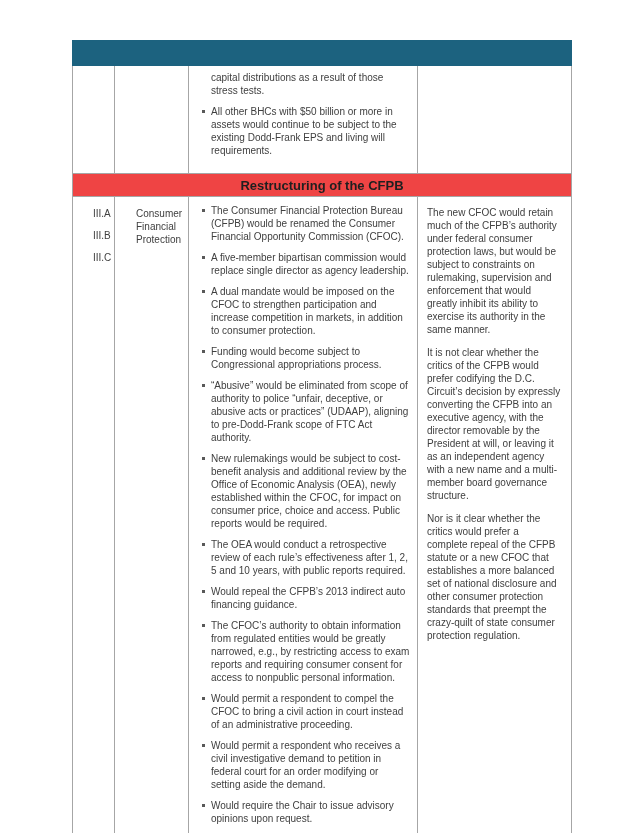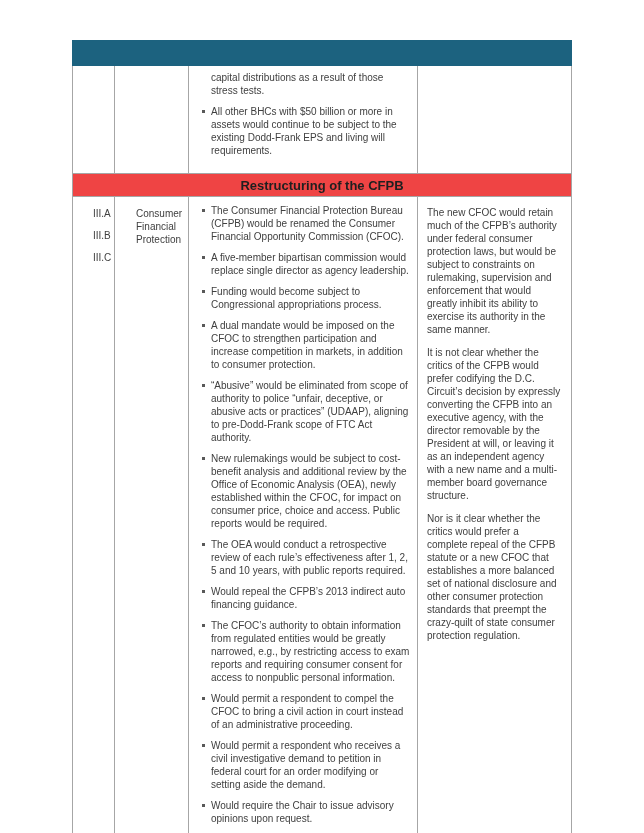--- a/index.html
+++ b/index.html
@@ -152,22 +152,22 @@
           <p>III.B</p>
           <p>III.C</p>
         </div>
         <div class="cell c2">
           <p>Consumer Financial Protection</p>
         </div>
         <div class="cell c3">
           <ul class="bullets">
             <li>The Consumer Financial Protection Bureau (CFPB) would be renamed the Consumer Financial Opportunity Commission (CFOC).</li>
             <li>A five-member bipartisan commission would replace single director as agency leadership.</li>
+            <li>A dual mandate would be imposed on the CFOC to strengthen participation and increase competition in markets, in addition to consumer protection.</li>
             <li>Funding would become subject to Congressional appropriations process.</li>
-            <li>A dual mandate would be imposed on the CFOC to strengthen participation and increase competition in markets, in addition to consumer protection.</li>
             <li>“Abusive” would be eliminated from scope of authority to police “unfair, deceptive, or abusive acts or practices” (UDAAP), aligning to pre-Dodd-Frank scope of FTC Act authority.</li>
             <li>New rulemakings would be subject to cost-benefit analysis and additional review by the Office of Economic Analysis (OEA), newly established within the CFOC, for impact on consumer price, choice and access. Public reports would be required.</li>
             <li>The OEA would conduct a retrospective review of each rule’s effectiveness after 1, 2, 5 and 10 years, with public reports required.</li>
             <li>Would repeal the CFPB’s 2013 indirect auto financing guidance.</li>
             <li>The CFOC’s authority to obtain information from regulated entities would be greatly narrowed, e.g., by restricting access to exam reports and requiring consumer consent for access to nonpublic personal information.</li>
             <li>Would permit a respondent to compel the CFOC to bring a civil action in court instead of an administrative proceeding.</li>
             <li>Would permit a respondent who receives a civil investigative demand to petition in federal court for an order modifying or setting aside the demand.</li>
             <li>Would require the Chair to issue advisory opinions upon request.</li>
           </ul>
         </div>

